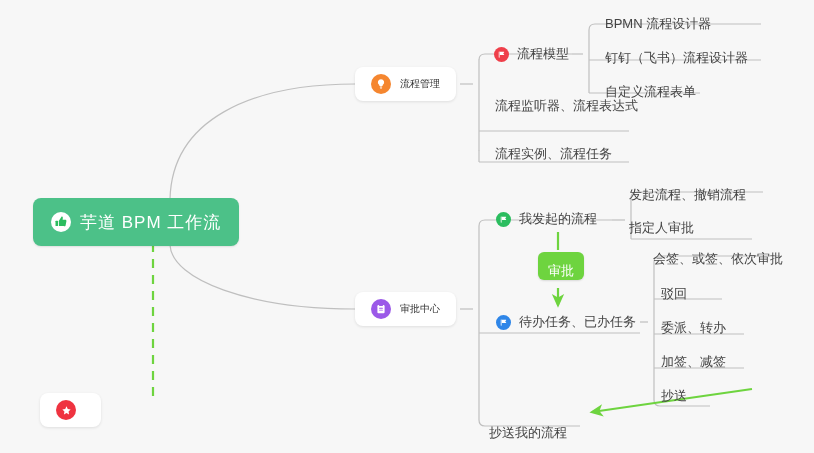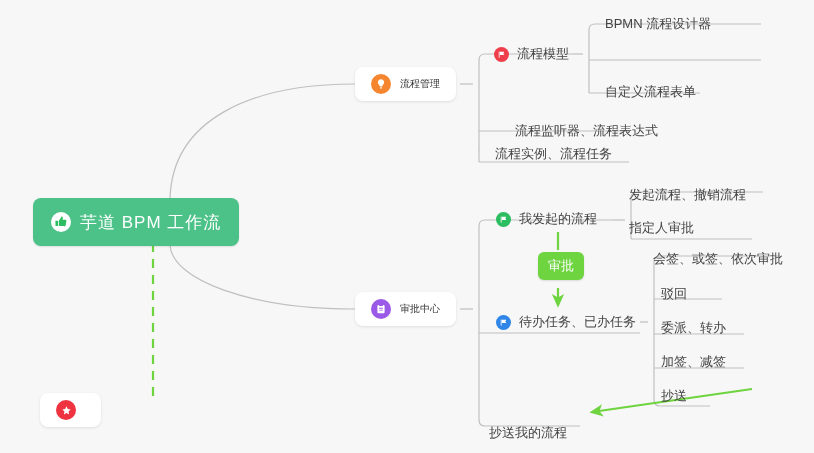--- a/index.html
+++ b/index.html
@@ -98,21 +98,21 @@
   .icon-star { background: #ef3340; }
 
   
   .badge {
     position: absolute;
     background: #6ed43f;
     border-radius: 6px;
     height: 28px;
     padding: 0 10px;
     display: flex;
-    align-items: center;
+    align-items: flex-end;
     justify-content: center;
     box-shadow: 0 1px 2px rgba(0,0,0,0.12);
   }
   .badge .label {
     color: #ffffff;
     font-size: 13px;
   }
 </style>
 </head>
 <body>
@@ -201,25 +201,28 @@
         <rect fill="#ffffff" x="3.1" y="2.6" width="1.5" height="11" rx="0.6"></rect>
         <path fill="#ffffff" d="M5 3.1h7.4c.4 0 .6.45.35.75L11 6l1.75 2.15c.25.3.05.75-.35.75H5V3.1z"></path>
       </svg>
     </span>
     <span class="label">流程模型</span>
   </div>
 
   <div class="node leaf" style="left:601px; top:11px;">
     <span class="label">BPMN 流程设计器</span>
   </div>
+  <div class="node leaf" style="left:601px; top:45px;">
+    <span class="label">钉钉（飞书）流程设计器</span>
+  </div>
   <div class="node leaf" style="left:601px; top:79px;">
     <span class="label">自定义流程表单</span>
   </div>
 
-  <div class="node leaf" style="left:491px; top:118px;margin-left:20px;">
+  <div class="node leaf" style="left:491px; top:93px;">
     <span class="label">流程监听器、流程表达式</span>
   </div>
   <div class="node leaf" style="left:491px; top:141px;">
     <span class="label">流程实例、流程任务</span>
   </div>
 
   <div class="node pill" style="left:355px; top:292px;">
     <span class="icon icon-clip">
       <svg width="12" height="12" viewBox="0 0 16 16">
         <rect fill="#ffffff" x="3.2" y="2.8" width="9.6" height="11" rx="1.4"></rect>

